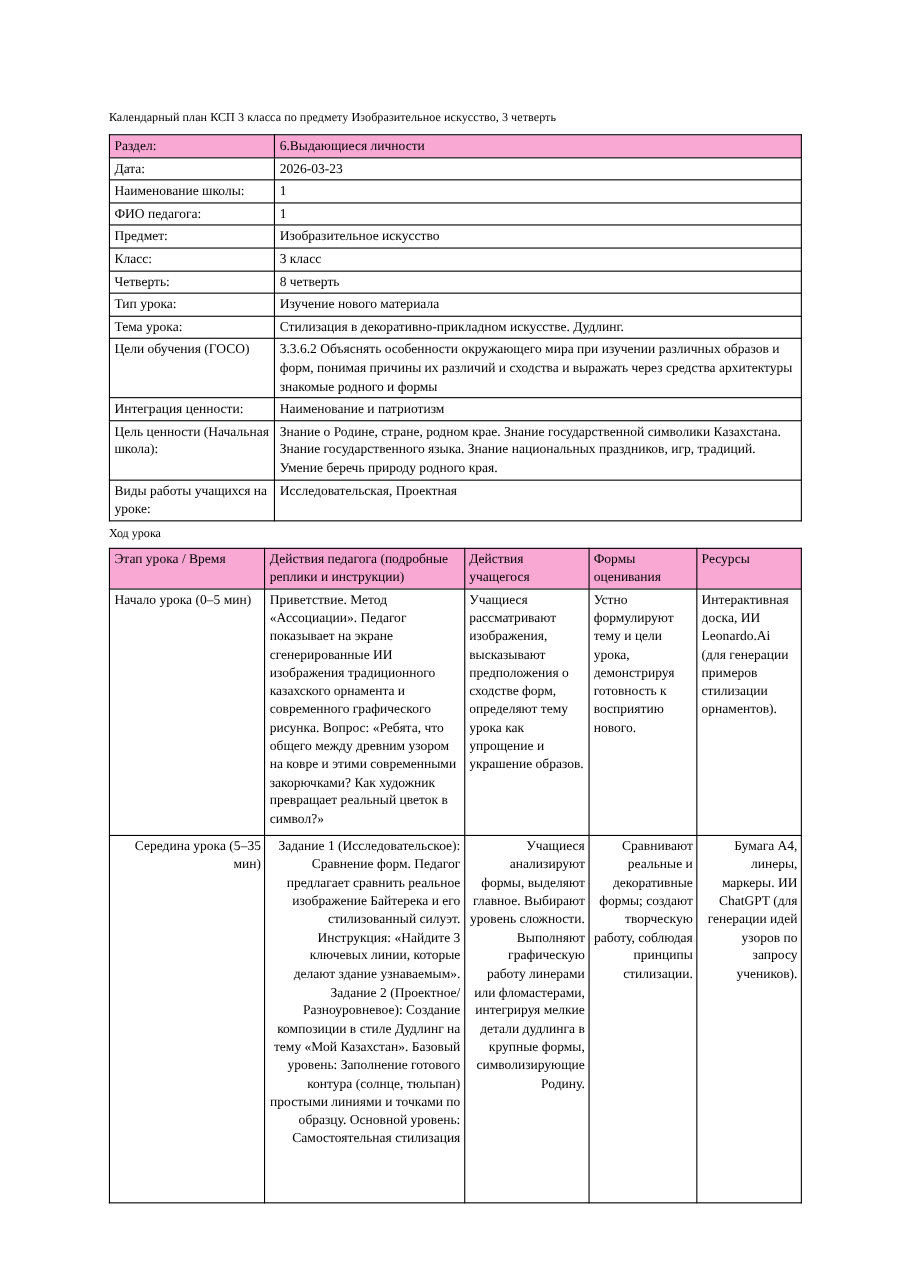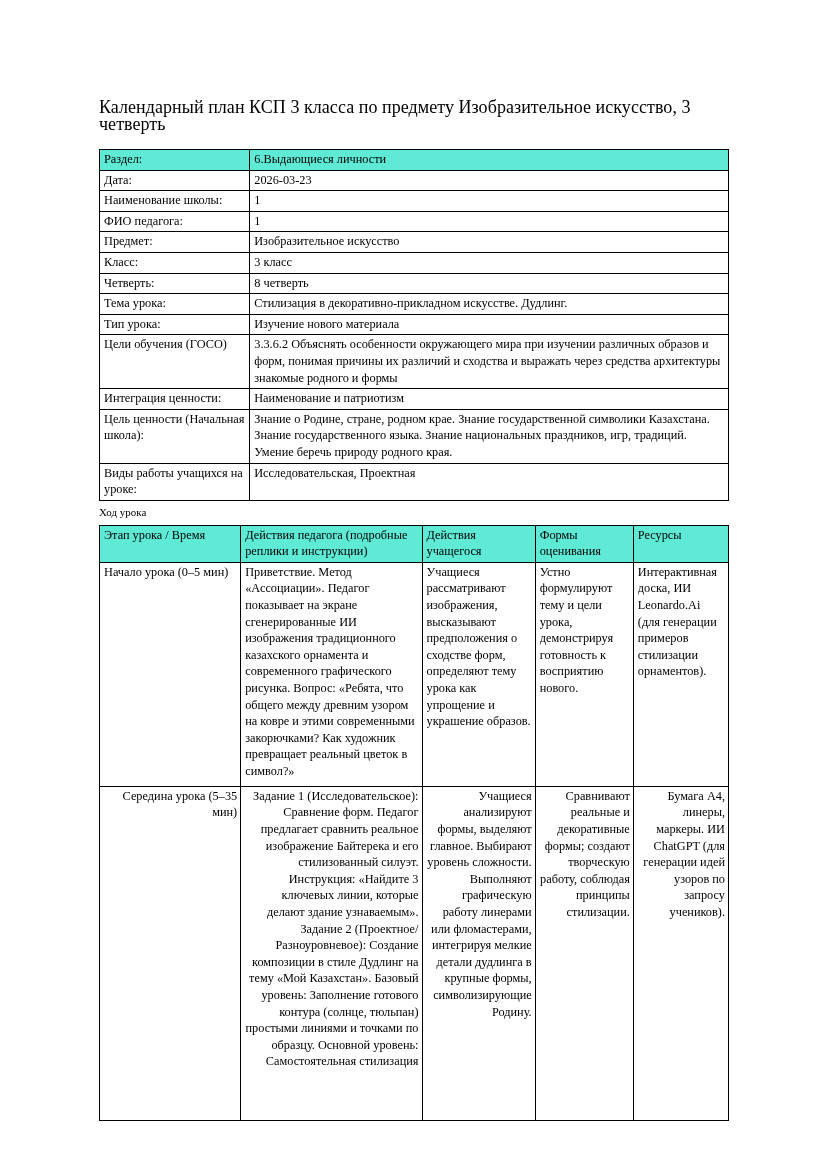--- a/index.html
+++ b/index.html
@@ -22,23 +22,23 @@
     height: 1170px;
     background: #ffffff;
   }
   .content {
     position: absolute;
     left: 99px;
     top: 99px;
     width: 630px;
   }
   .doc-title {
-    font-size: 18px;
+    font-size: 11px;
     line-height: 17px;
-    margin: 0 0 16px 0;
+    margin: 0 0 6px 0;
     letter-spacing: 0.05px;
   }
   .section-label {
     font-size: 11px;
     line-height: 17px;
     margin: 3px 0 4px 0;
   }
 
   table {
     border-collapse: collapse;
@@ -51,21 +51,21 @@
     vertical-align: top;
     padding: 1px 4px 2px 4px;
     font-size: 12.3px;
     line-height: 16.6px;
     font-weight: normal;
     text-align: left;
     word-wrap: break-word;
     overflow-wrap: break-word;
     hyphens: none;
   }
-  .shaded { background: #5eead4; }
+  .shaded { background: #f9a8d4; }
 
   
   .info-table .c-label { width: 150px; }
   .info-table .c-value { width: 478px; }
 
   
   .flow-table .c-stage    { width: 141px; }
   .flow-table .c-teacher  { width: 181px; }
   .flow-table .c-student  { width: 113px; }
   .flow-table .c-assess   { width: 98px; }
@@ -118,26 +118,26 @@
         </tr>
         <tr>
           <td>Класс:</td>
           <td>3 класс</td>
         </tr>
         <tr>
           <td>Четверть:</td>
           <td>8 четверть</td>
         </tr>
         <tr>
+          <td>Тип урока:</td>
+          <td>Изучение нового материала</td>
+        </tr>
+        <tr>
           <td>Тема урока:</td>
           <td>Стилизация в декоративно-прикладном искусстве. Дудлинг.</td>
-        </tr>
-        <tr>
-          <td>Тип урока:</td>
-          <td>Изучение нового материала</td>
         </tr>
         <tr>
           <td>Цели обучения (ГОСО)</td>
           <td>3.3.6.2 Объяснять особенности окружающего мира при изучении различных образов и форм, понимая причины их различий и сходства и выражать через средства архитектуры знакомые родного и формы</td>
         </tr>
         <tr>
           <td>Интеграция ценности:</td>
           <td>Наименование и патриотизм</td>
         </tr>
         <tr>

